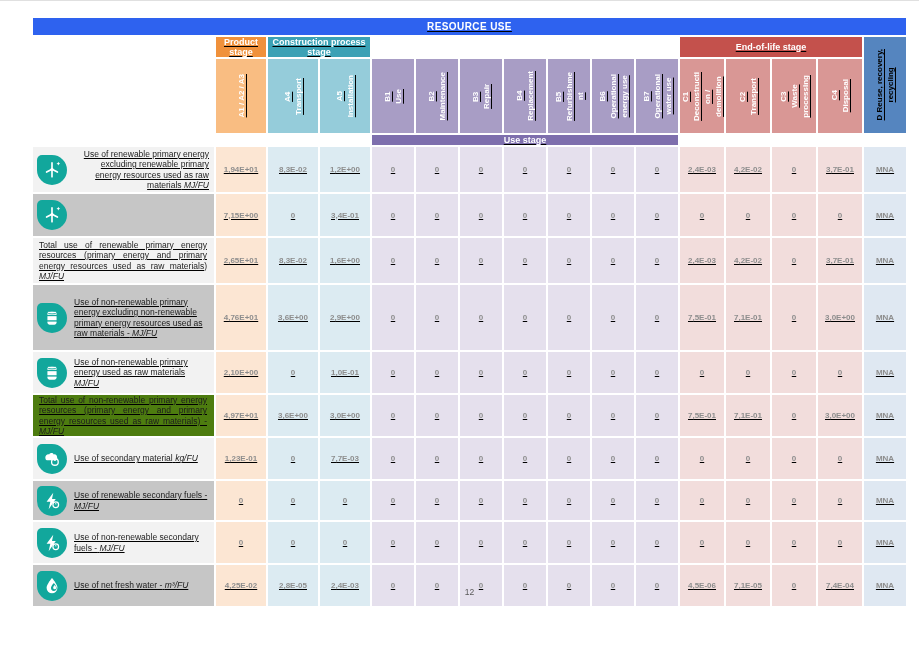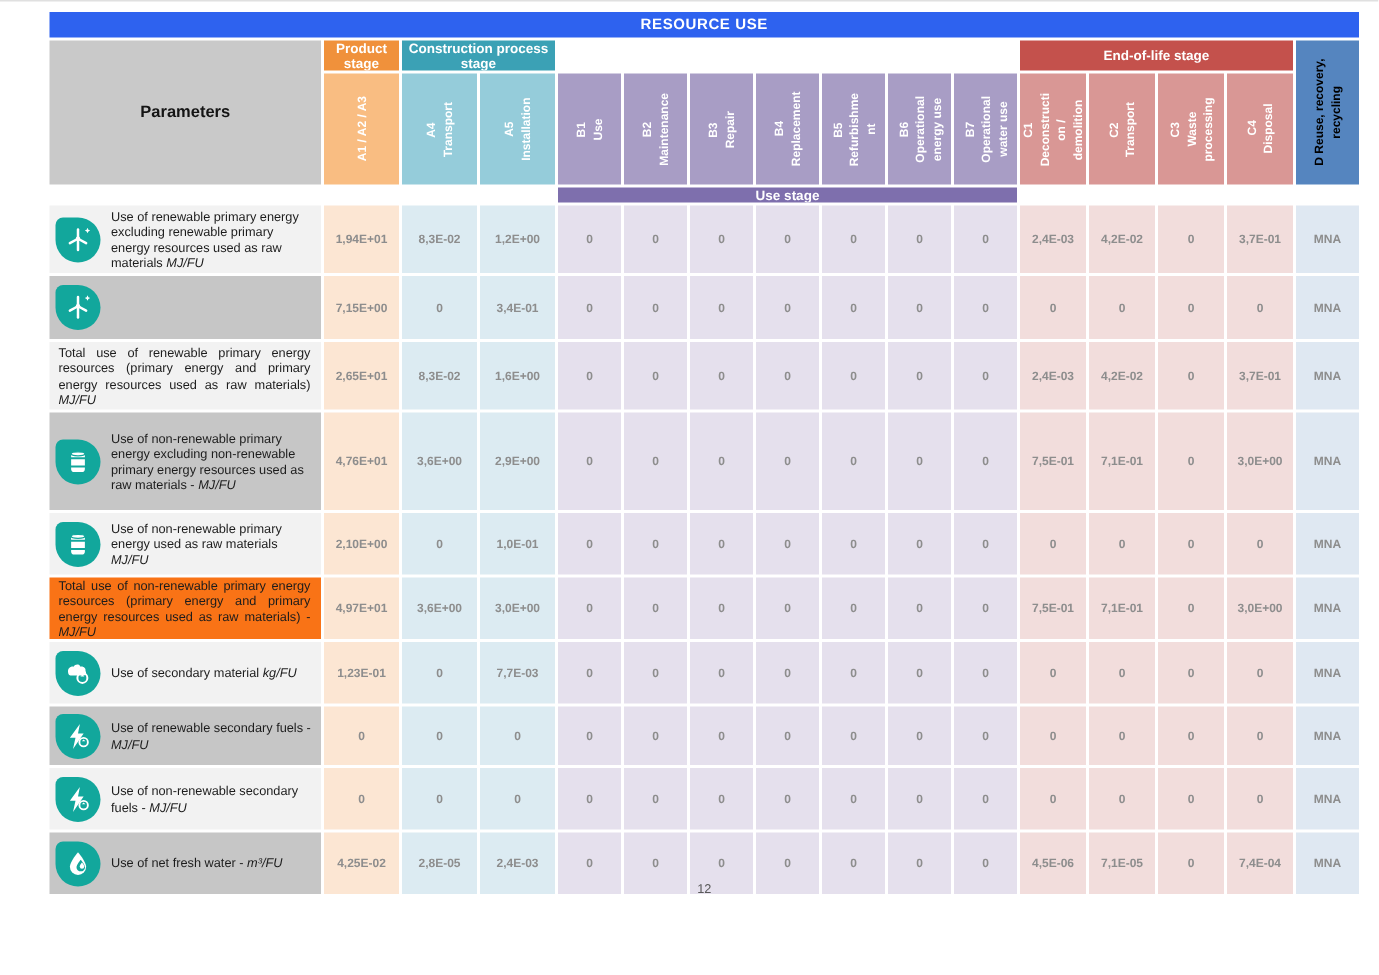--- a/index.html
+++ b/index.html
@@ -1,18 +1,18 @@
 <!DOCTYPE html>
 <html><head>
 <meta charset="utf-8">
 <style>
   html,body{margin:0;padding:0;background:#fff;}
   body{font-family:"Liberation Sans","DejaVu Sans",sans-serif;-webkit-font-smoothing:antialiased;}
   .page{position:relative;width:919px;height:650px;background:#fff;overflow:hidden;border-top:1px solid #e0e0e0;}
-  .doc-table{position:absolute;left:33px;top:7px;width:873px;}
+  .doc-table{position:absolute;left:33px;top:17px;width:873px;text-decoration:underline;}
 
   
   .title-bar{height:17px;background:#2e62ef;color:#fff;font-weight:bold;font-size:10px;
     display:flex;align-items:center;justify-content:center;letter-spacing:.4px;margin-bottom:2px;}
 
   
   .grid16{display:grid;grid-template-columns:181px 50px 50px 50px repeat(7,42px) repeat(4,44px) 42px;column-gap:2px;}
 
   
   .head{grid-template-rows:20px 74px;row-gap:2px;margin-bottom:2px;}
@@ -29,21 +29,21 @@
   .sub-construction{background:#95ccda;}
   .sub-use{background:#a89dc5;}
   .sub-eol{background:#d99795;}
   .vtext{writing-mode:vertical-rl;transform:rotate(180deg);white-space:pre;text-align:center;line-height:11px;}
 
   
   .rows{row-gap:2px;}
   .param-cell{background:#f2f2f2;display:flex;align-items:center;gap:7px;padding:1px 5px 1px 4px;
     overflow:hidden;color:#1c1c1c;font-size:8.5px;line-height:10.5px;}
   .pname i{font-style:italic;}
-  .row-0 .pname{text-align:left;}
+  .row-0 .pname{text-align:right;}
   .total .pname{text-align:justify;padding:1px 2px;}
   .icon{width:30px;height:30px;flex:0 0 30px;border-radius:5px 50% 50% 50%;background:#12a79c;
     display:flex;align-items:center;justify-content:center;}
   .icon svg{width:20px;height:20px;}
   .val{font-size:8px;font-weight:600;color:#8d8d8d;text-align:center;}
   .c-a1{background:#fce6d3;}
   .c-a45{background:#dcebf2;}
   .c-b{background:#e5e0ed;}
   .c-c{background:#f2dddc;}
   .c-d{background:#dfe8f2;}
@@ -55,23 +55,20 @@
 <body>
 
 <div class="page">
   <div class="doc-table">
 
     <div class="title-bar">
       <span>RESOURCE USE</span>
     </div>
 
     <div class="grid16 head" id="head-grid">
-      <div class="cell params-head">
-        <span>Parameters</span>
-      </div>
       <div class="cell g-product">
         <span class="ghead">Product
 stage</span>
       </div>
       <div class="cell g-construction">
         <span class="ghead">Construction process
 stage</span>
       </div>
       <div class="cell g-eol">
         <span class="ghead">End-of-life stage</span>
@@ -269,21 +266,21 @@
         <div class="cell val c-b" style="grid-area: 5 / 7;">0</div>
         <div class="cell val c-b" style="grid-area: 5 / 8;">0</div>
         <div class="cell val c-b" style="grid-area: 5 / 9;">0</div>
         <div class="cell val c-b" style="grid-area: 5 / 10;">0</div>
         <div class="cell val c-b" style="grid-area: 5 / 11;">0</div>
         <div class="cell val c-c" style="grid-area: 5 / 12;">0</div>
         <div class="cell val c-c" style="grid-area: 5 / 13;">0</div>
         <div class="cell val c-c" style="grid-area: 5 / 14;">0</div>
         <div class="cell val c-c" style="grid-area: 5 / 15;">0</div>
         <div class="cell val c-d" style="grid-area: 5 / 16;">MNA</div>
-        <div class="param-cell total pd row-dark row-5" style="background: #f97316; grid-row: 6;">
+        <div class="param-cell total pd row-dark row-5" style="background: #4d7c0f; grid-row: 6;">
           <span class="pname"><span>Total use of non-renewable primary energy resources (primary energy and primary energy resources used as raw materials) -</span> <i>MJ/FU</i></span>
         </div>
         <div class="cell val c-a1" style="grid-area: 6 / 2;">4,97E+01</div>
         <div class="cell val c-a45" style="grid-area: 6 / 3;">3,6E+00</div>
         <div class="cell val c-a45" style="grid-area: 6 / 4;">3,0E+00</div>
         <div class="cell val c-b" style="grid-area: 6 / 5;">0</div>
         <div class="cell val c-b" style="grid-area: 6 / 6;">0</div>
         <div class="cell val c-b" style="grid-area: 6 / 7;">0</div>
         <div class="cell val c-b" style="grid-area: 6 / 8;">0</div>
         <div class="cell val c-b" style="grid-area: 6 / 9;">0</div>

